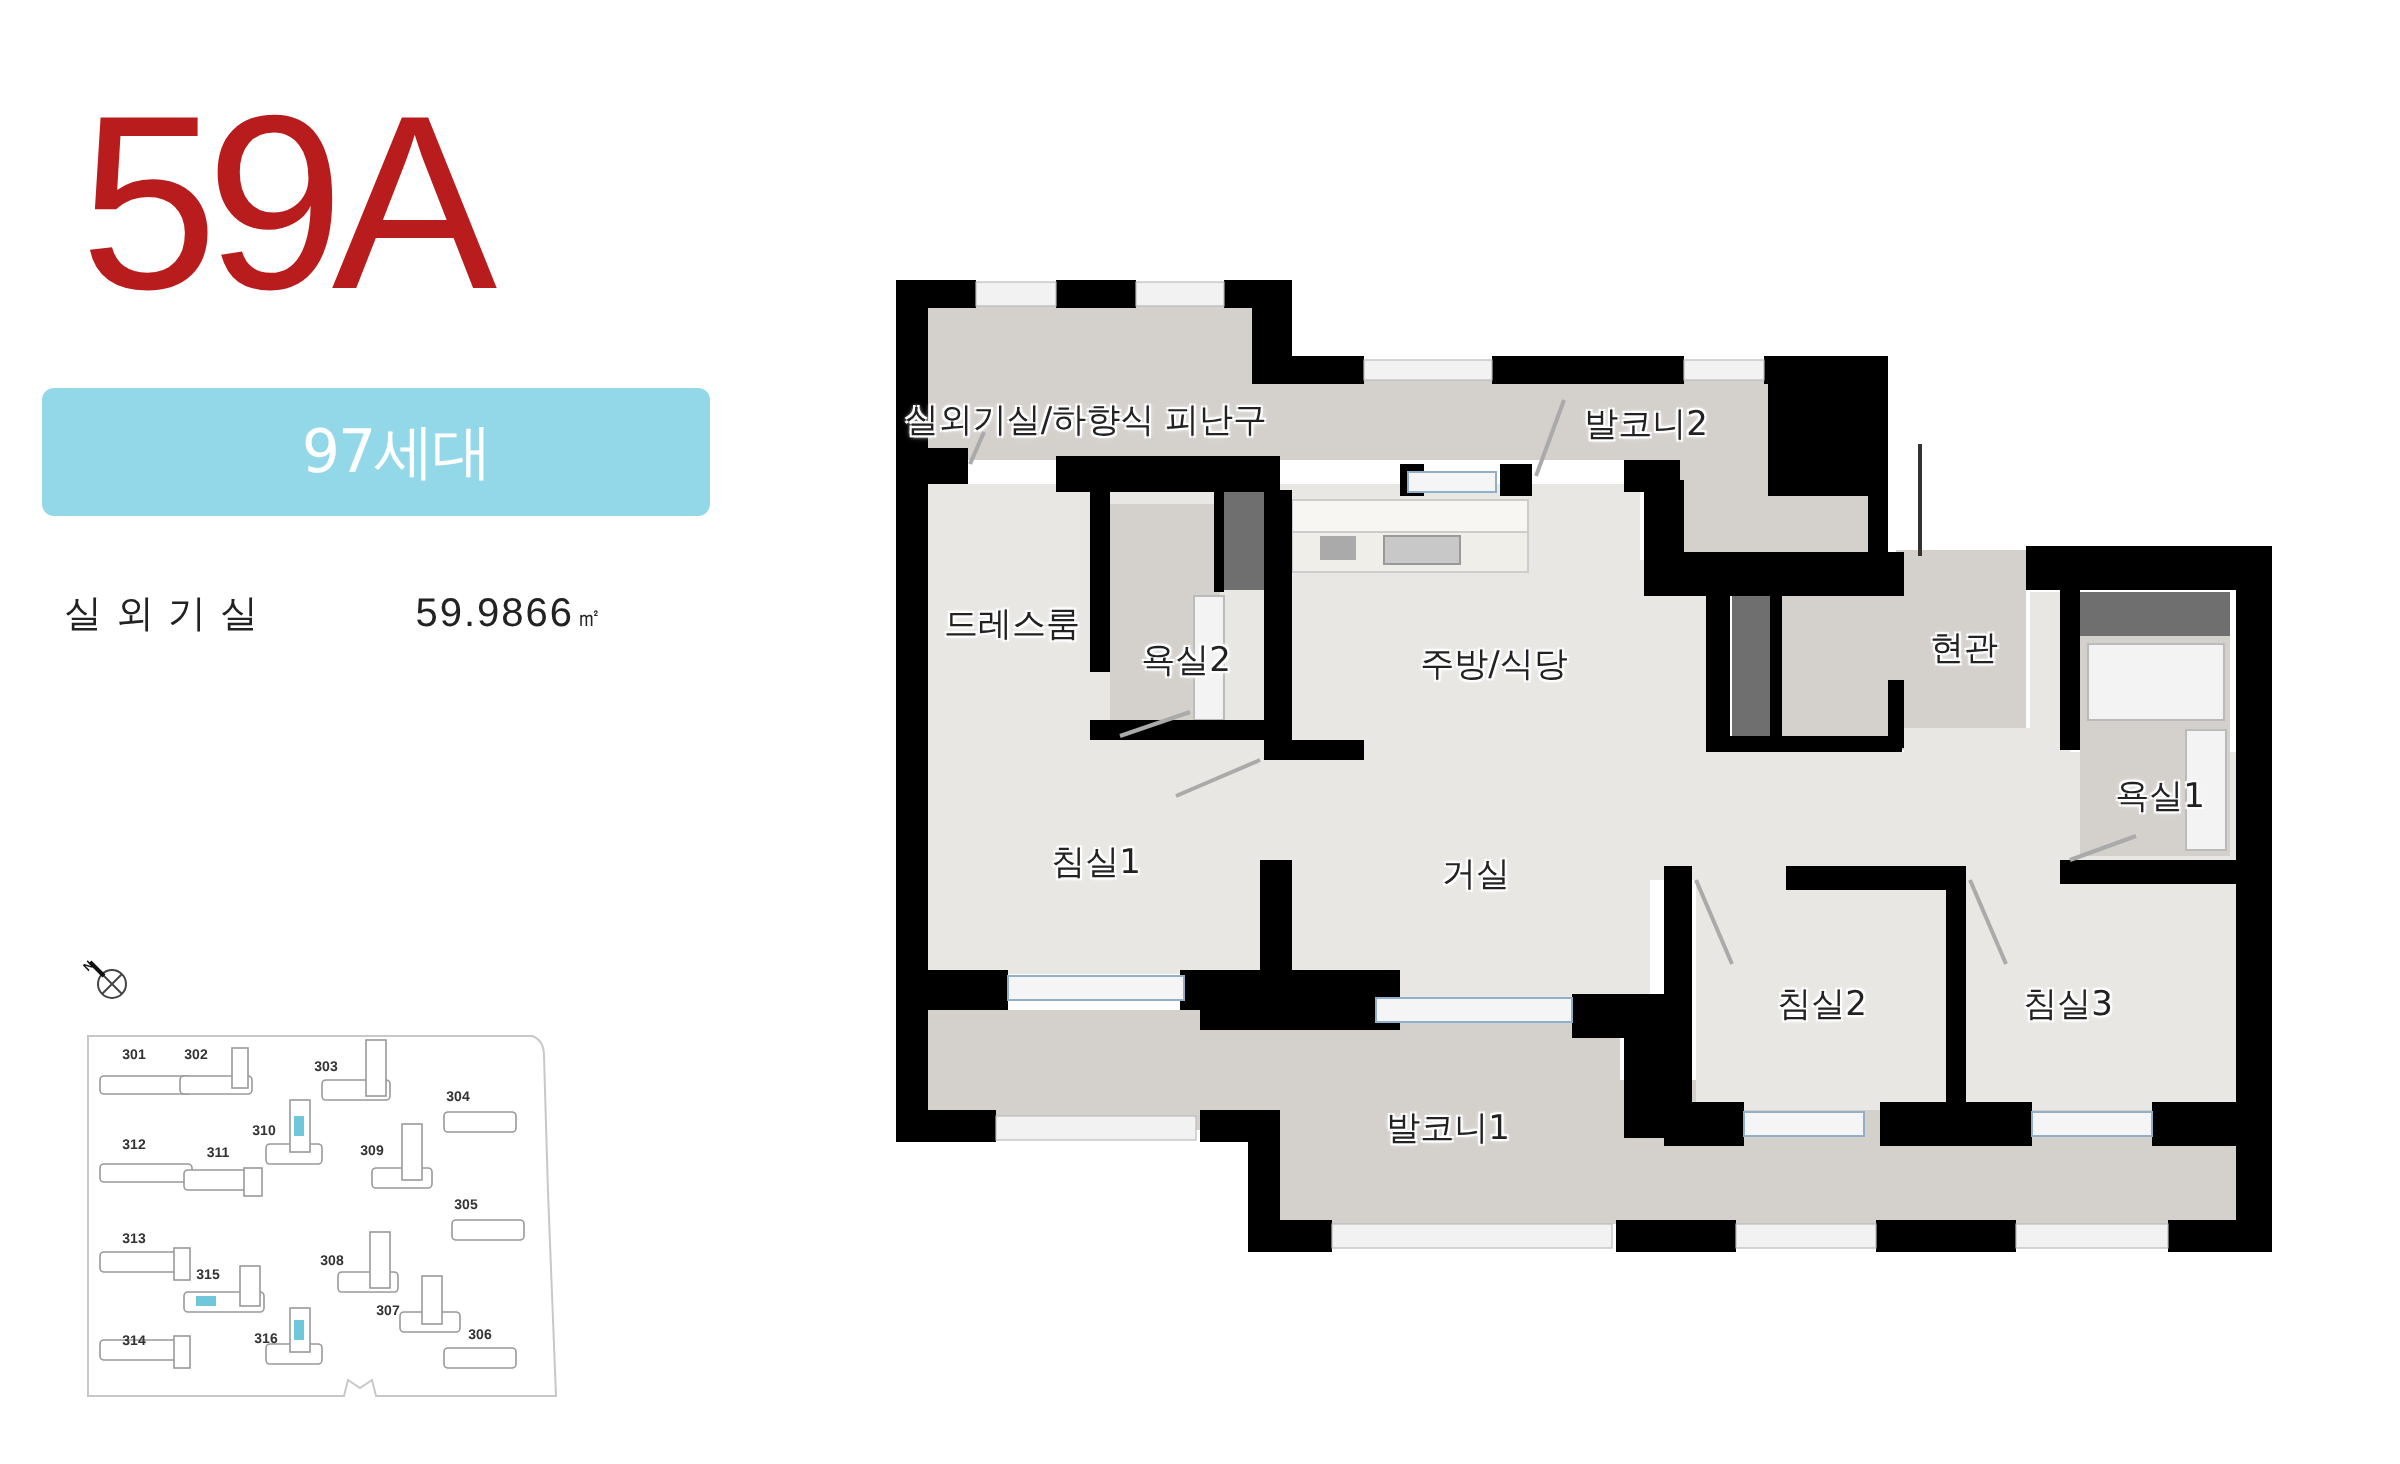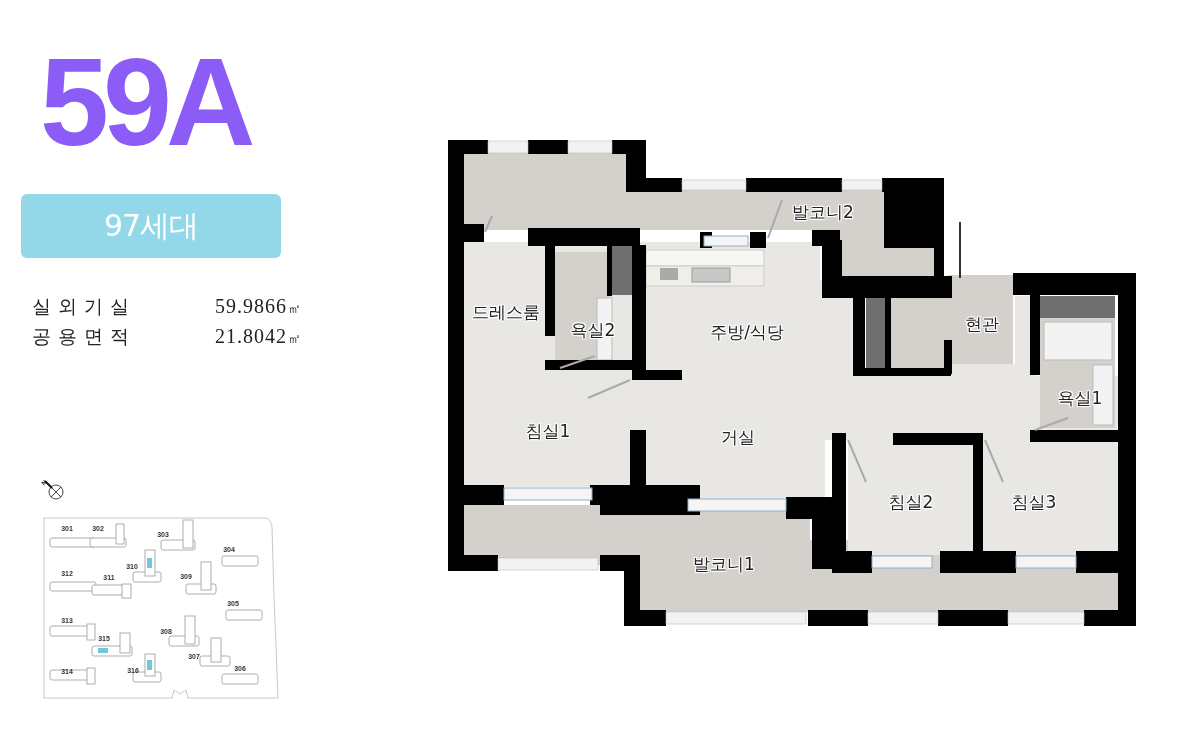--- a/index.html
+++ b/index.html
@@ -1,44 +1,40 @@
 <!DOCTYPE html>
 <html><head>
 <meta charset="utf-8">
 <style>
   html, body { margin:0; padding:0; background:#ffffff; }
   body { width:1200px; height:732px; position:relative; overflow:hidden; font-family:"DejaVu Sans", sans-serif; }
-  .type-title { position:absolute; left:40px; top:40px; font-family:"Liberation Sans", sans-serif; font-weight:bold; font-size:124px; line-height:124px; letter-spacing:-6px; color:#8b5cf6; }
-  .units-badge { position:absolute; left:21px; top:194px; width:260px; height:64px; background:#93d8e8; border-radius:6px; display:flex; align-items:center; justify-content:center; color:#ffffff; font-size:30px; letter-spacing:-1px; }
+  .type-title { position:absolute; left:40px; top:40px; font-family:"Liberation Sans", sans-serif; font-weight:normal; font-size:124px; line-height:124px; letter-spacing:-6px; color:#b91c1c; }
+  .units-badge { position:absolute; left:21px; top:194px; width:314px; height:64px; background:#93d8e8; border-radius:6px; display:flex; align-items:center; justify-content:center; color:#ffffff; font-size:30px; letter-spacing:-1px;padding-left:20px; }
   .area-table { position:absolute; left:32px; top:294px; width:270px; }
   .area-row { display:flex; justify-content:space-between; align-items:baseline; height:30px; color:#222; }
   .area-label { font-size:19px; letter-spacing:7px; }
-  .area-value { font-size:20px; letter-spacing:1px; font-family:Liberation Serif, serif; }
+  .area-value { font-size:20px; letter-spacing:1px; font-family:Liberation Sans, sans-serif; }
   .area-unit { font-size:13px; margin-left:1px; }
   .sitemap { position:absolute; left:40px; top:476px; width:240px; height:230px; }
   .floorplan { position:absolute; left:440px; top:130px; width:720px; height:500px; }
   .room-label { position:absolute; font-size:17px; color:#222; white-space:nowrap; transform:translate(-50%,-50%); text-shadow:0 0 2px #fff,0 0 2px #fff,0 0 3px #fff,1px 1px 0 #fff,-1px -1px 0 #fff,1px -1px 0 #fff,-1px 1px 0 #fff; }
   .site-label { position:absolute; font-size:7px; font-family:"Liberation Sans", sans-serif; font-weight:bold; color:#333; transform:translate(-50%,-50%); }
 </style>
 </head>
 <body>
 
 <div class="type-title">59A</div>
 <div class="units-badge">
   <span>97세대</span>
 </div>
 
 <div class="area-table">
   <div class="area-row">
     <span class="area-label">실외기실</span>
     <span class="area-value"><span>59.9866</span><span class="area-unit">㎡</span></span>
-  </div>
-  <div class="area-row">
-    <span class="area-label">공용면적</span>
-    <span class="area-value"><span>21.8042</span><span class="area-unit">㎡</span></span>
   </div>
 </div>
 
 <div class="sitemap">
   <svg width="240" height="230" viewBox="0 0 240 230">
 
     <g>
       <circle cx="16" cy="16" r="7" fill="none" stroke="#444" stroke-width="1"></circle>
       <line x1="11" y1="11" x2="21" y2="21" stroke="#444" stroke-width="1"></line>
       <line x1="11" y1="21" x2="21" y2="11" stroke="#444" stroke-width="1"></line>
@@ -227,20 +223,21 @@
       <line x1="848" y1="440" x2="866" y2="482"></line>
       <line x1="985" y1="440" x2="1003" y2="482"></line>
       <line x1="1035" y1="430" x2="1068" y2="418"></line>
       <line x1="485" y1="232" x2="492" y2="216"></line>
       <line x1="768" y1="238" x2="782" y2="200"></line>
     </g>
     <line x1="960" y1="222" x2="960" y2="278" stroke="#333" stroke-width="2"></line>
   </svg>
 
   
+  <span class="room-label" style="left:103px;top:80px">실외기실/하향식 피난구</span>
   <span class="room-label" style="left:383px;top:82px">발코니2</span>
   <span class="room-label" style="left:66px;top:182px">드레스룸</span>
   <span class="room-label" style="left:153px;top:200px">욕실2</span>
   <span class="room-label" style="left:307px;top:202px">주방/식당</span>
   <span class="room-label" style="left:542px;top:194px">현관</span>
   <span class="room-label" style="left:640px;top:268px">욕실1</span>
   <span class="room-label" style="left:108px;top:301px">침실1</span>
   <span class="room-label" style="left:298px;top:307px">거실</span>
   <span class="room-label" style="left:471px;top:372px">침실2</span>
   <span class="room-label" style="left:594px;top:372px">침실3</span>

